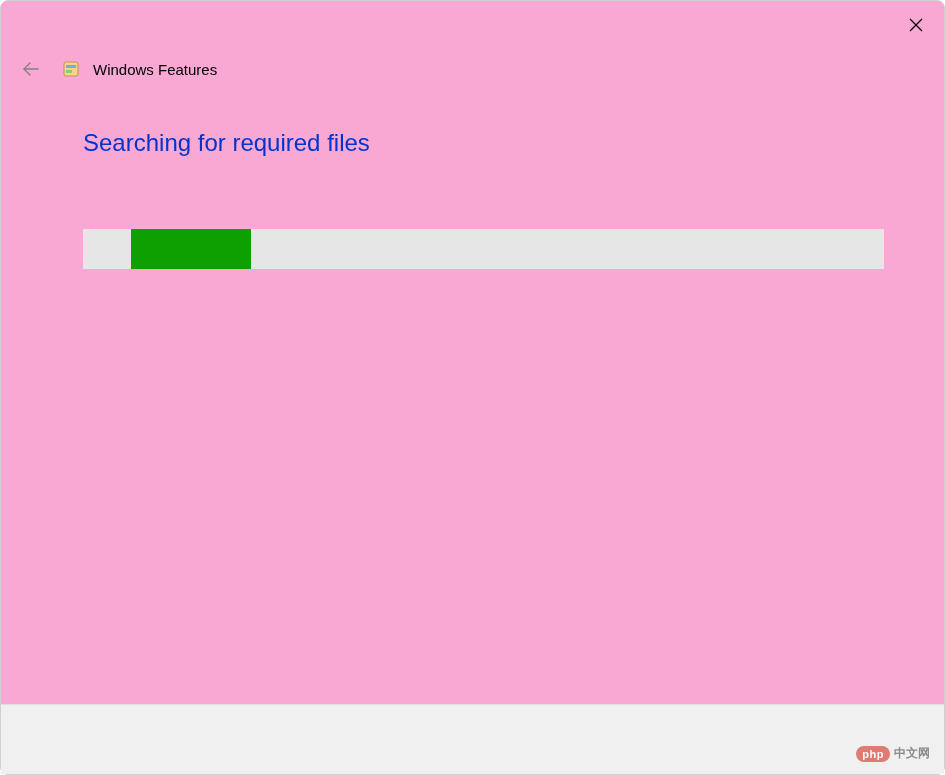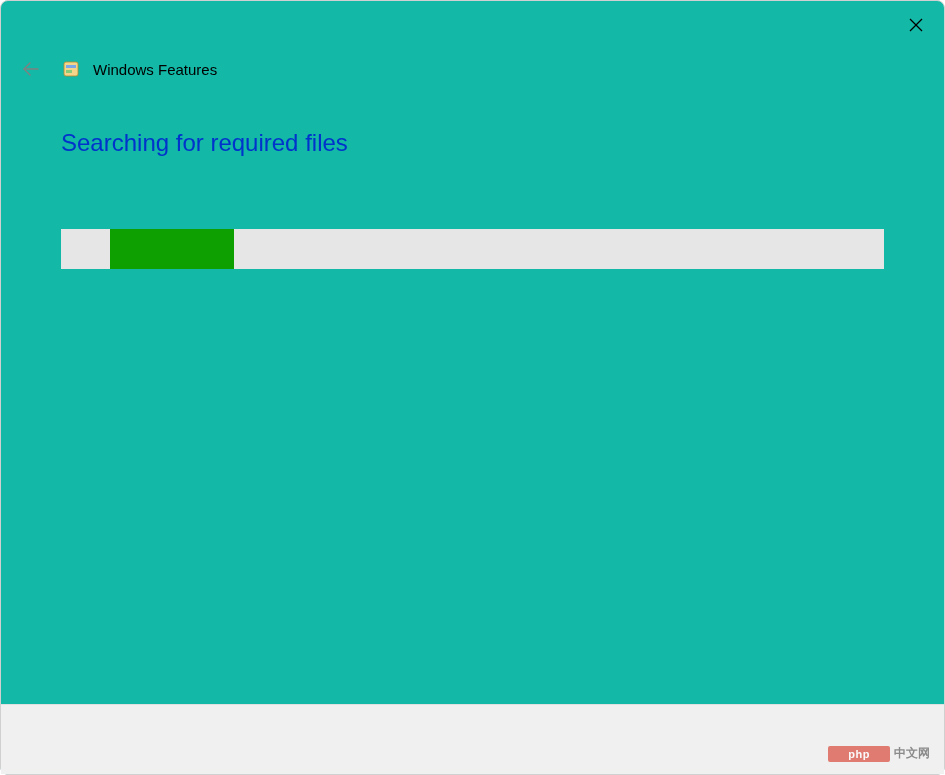--- a/index.html
+++ b/index.html
@@ -16,21 +16,21 @@
       position: relative;
       overflow: hidden;
     }
 
     .window {
       width: 100%;
       height: 100%;
       position: relative;
       border: 1px solid #d0d0d0;
       border-radius: 8px;
-      background: #14b8a6;
+      background: #f9a8d4;
       display: flex;
       flex-direction: column;
     }
 
     .close-btn {
       position: absolute;
       top: 8px;
       right: 12px;
       width: 32px;
       height: 32px;
@@ -80,21 +80,21 @@
     }
 
     .header-title {
       font-size: 15px;
       color: #000000;
       font-weight: 400;
       margin-left: -6px;
     }
 
     .content {
-      padding: 48px 60px 0 60px;
+      padding: 48px 60px 0 82px;
       flex: 1;
     }
 
     .status-heading {
       font-size: 24px;
       color: #0033cc;
       font-weight: 400;
       margin-bottom: 72px;
     }
 
@@ -129,22 +129,22 @@
       align-items: center;
       gap: 4px;
       opacity: 0.7;
     }
 
     .watermark-badge {
       background: #d84a3b;
       color: #ffffff;
       font-size: 11px;
       font-weight: bold;
-      padding: 2px 20px;
-      border-radius: 2px;
+      padding: 2px 6px;
+      border-radius: 8px;
       letter-spacing: 0.5px;
     }
 
     .watermark-text {
       font-size: 12px;
       color: #606060;
       font-weight: bold;
     }
   </style>
 </head>

